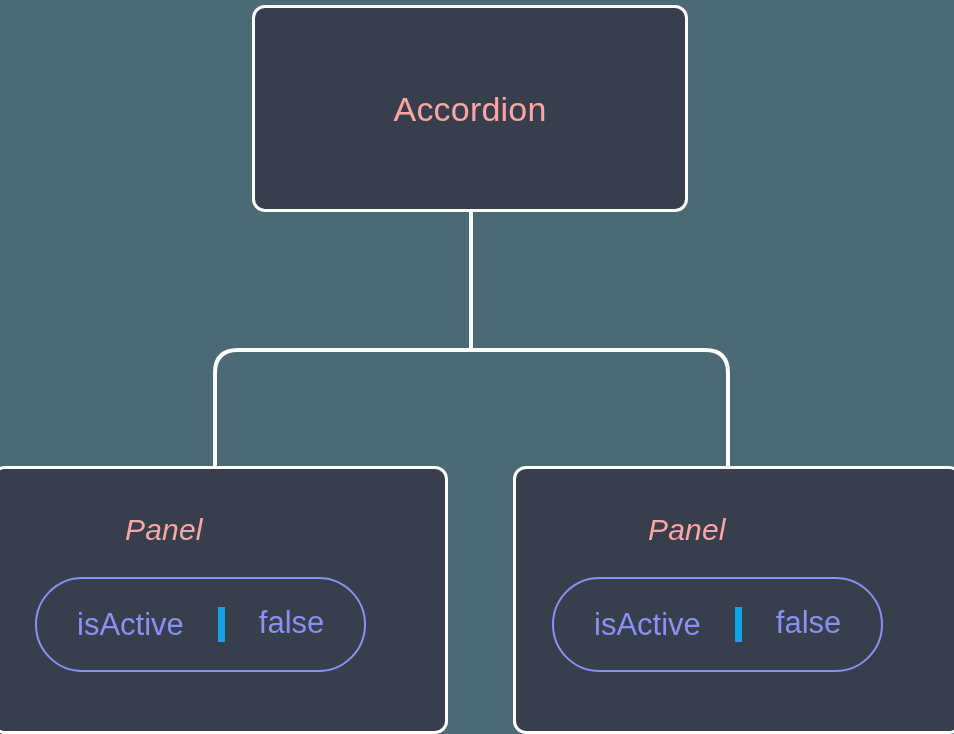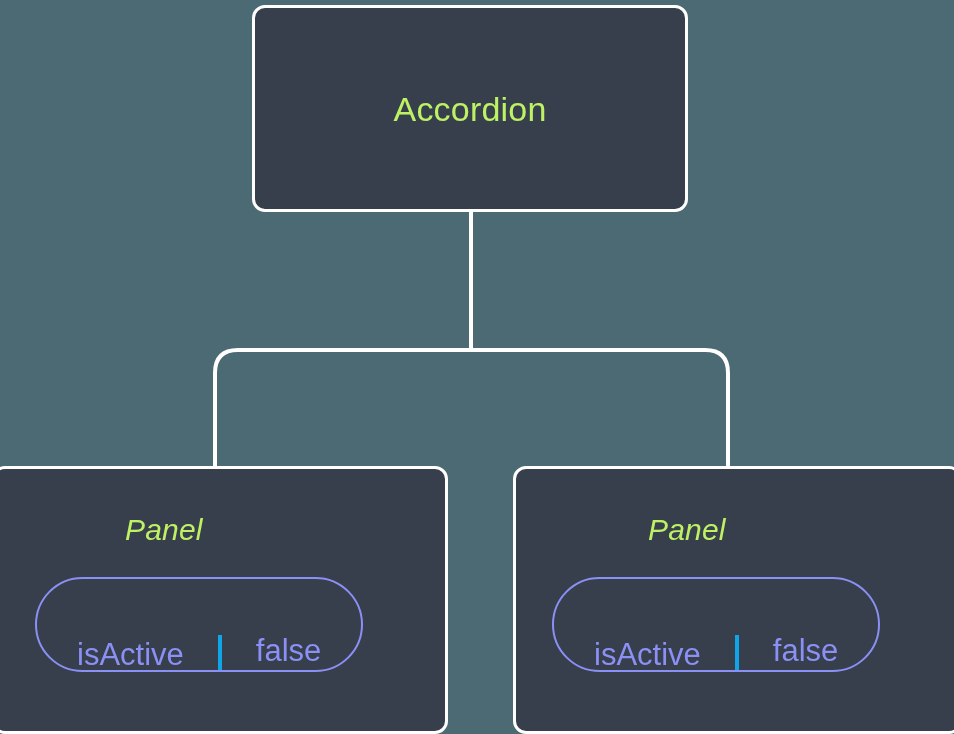--- a/index.html
+++ b/index.html
@@ -60,37 +60,37 @@
     top: 466px;
     height: 268px;
     justify-content: flex-start;
     padding-top: 46px;
   }
 
   .node-leaf.left  { left: -8px;  width: 456px; }
   .node-leaf.right { left: 513px; width: 449px; }
 
   .node-title {
-    color: #bef264;
+    color: #fca5a5;
     font-size: 34px;
     font-weight: 400;
     letter-spacing: 0.2px;
     line-height: 1;
     white-space: nowrap;
   }
   .node-leaf .node-title {
     font-size: 30px;
     font-style: italic;
   }
 
   
   .state-badge {
     margin-top: 32px;
     display: flex;
-    align-items: flex-end;
+    align-items: center;
     height: 95px;
     box-sizing: border-box;
     border: 2px solid #8B90F5;
     border-radius: 48px;
     background: transparent;
     overflow: hidden;
   }
 
   .state-key,
   .state-value {
@@ -99,21 +99,21 @@
     justify-content: center;
     color: #8B90F5;
     font-size: 31px;
     font-weight: 400;
     line-height: 1;
     white-space: nowrap;
     box-sizing: border-box;
   }
 
   .state-key   { padding: 0 34px 0 40px; }
-  .state-value { padding: 0 40px 4px 34px; border-left: 4px solid #0ea5e9; }
+  .state-value { padding: 0 40px 4px 34px; border-left: 7px solid #0ea5e9; }
 
   .node-leaf.left  .state-badge { margin-left: 40px; margin-right: auto; }
   .node-leaf.left  { align-items: flex-start; }
   .node-leaf.left  .node-title { margin-left: 130px; }
 
   .node-leaf.right .state-badge { margin-left: 36px; margin-right: auto; }
   .node-leaf.right { align-items: flex-start; }
   .node-leaf.right .node-title { margin-left: 132px; }
 </style>
 </head>

